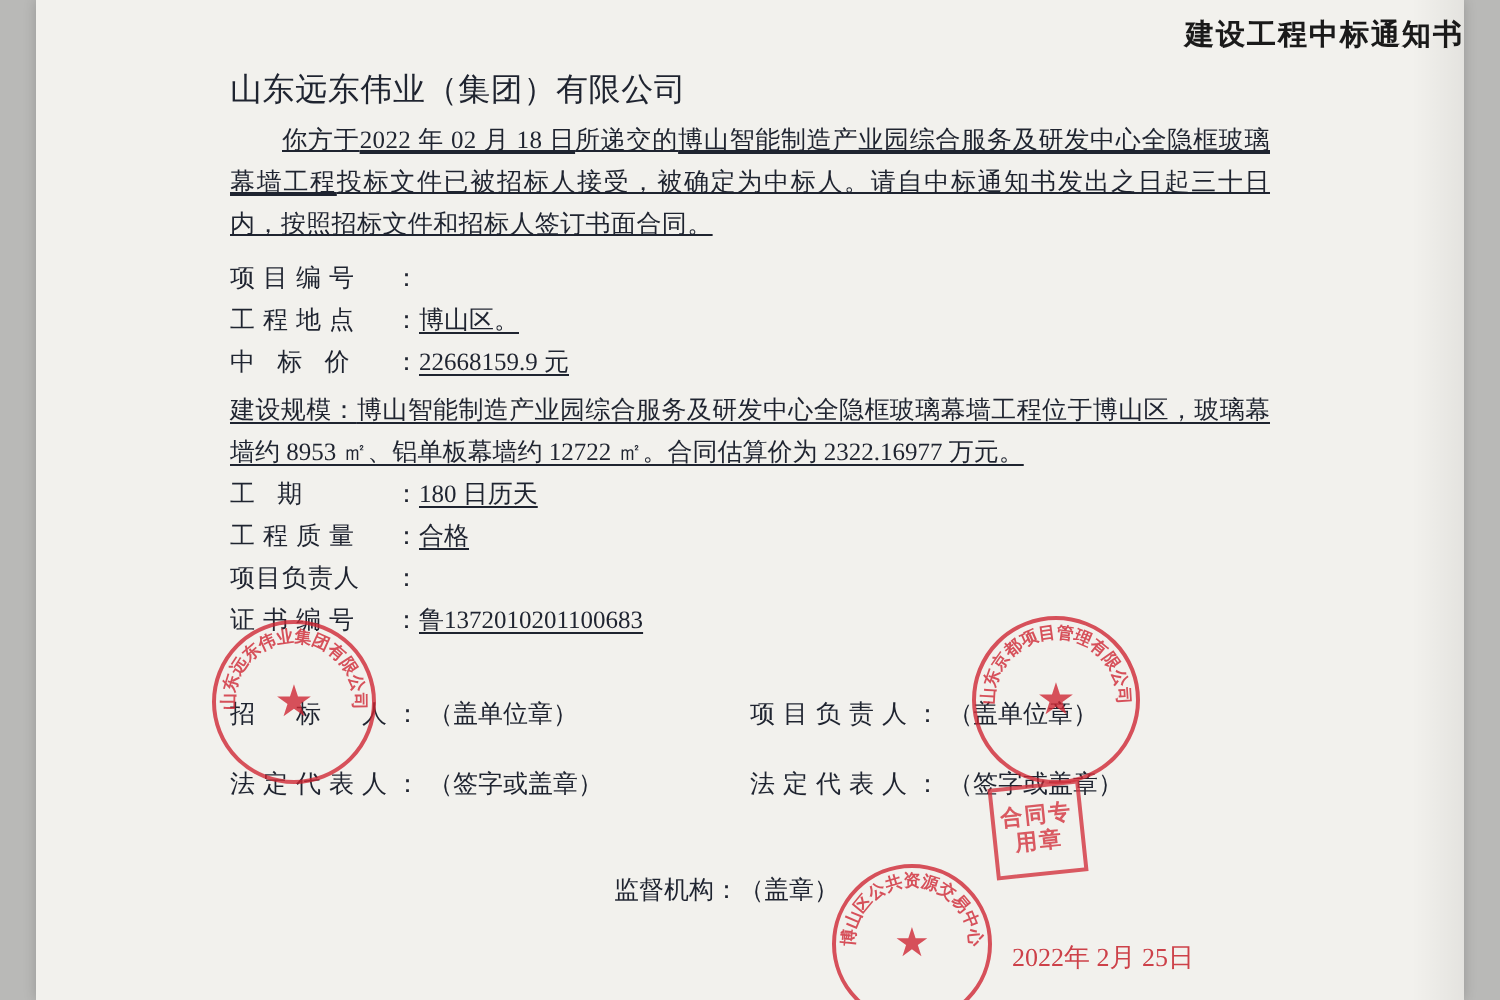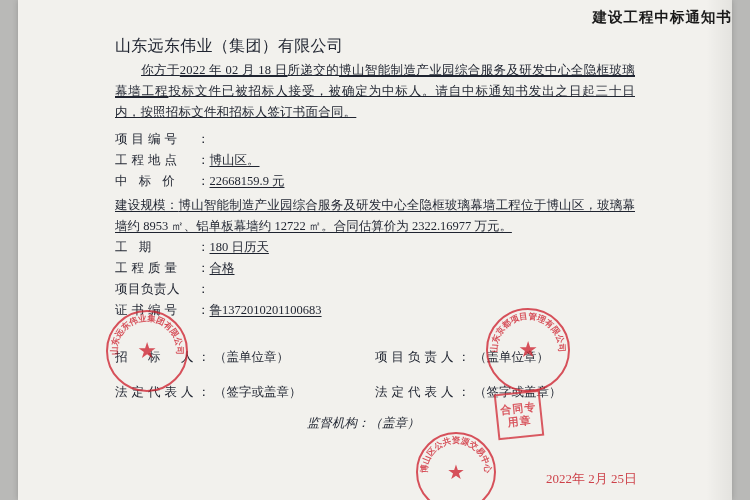--- a/index.html
+++ b/index.html
@@ -110,24 +110,23 @@
   .sig-row {
     display: flex;
     margin-top: 14px;
   }
   .sig-col {
     width: 50%;
     white-space: nowrap;
   }
   .sig-col .lbl { letter-spacing: 4px; }
   .sig-center {
-    margin-top: 10px;
+    margin-top: 32px;
     padding-left: 192px;
     white-space: nowrap;
-    font-style: italic;
   }
   
   .seal {
     position: absolute;
     border-radius: 50%;
     border: 2.2px solid #cf2431;
     color: #cf2431;
     opacity: 0.78;
     pointer-events: none;
   }
@@ -296,15 +295,15 @@
         <text font-size="8.5"><textPath href="#arcB" startOffset="50%" text-anchor="middle">博山区公共资源交易中心</textPath></text>
       </svg>
     </div>
     <div class="star" style="font-size:20px;">★</div>
   </div>
 
   <div class="seal-sq" style="left:478px; top:392px; width:42px; height:42px;">
     <span>合同专用章</span>
   </div>
 
-  <div class="handwrite" style="left:528px; top:470px;">2022年 2月 25日</div>
+  <div class="handwrite" style="left:488px; top:470px;">2022年 2月 25日</div>
 
 </div>
 
 </body></html>

